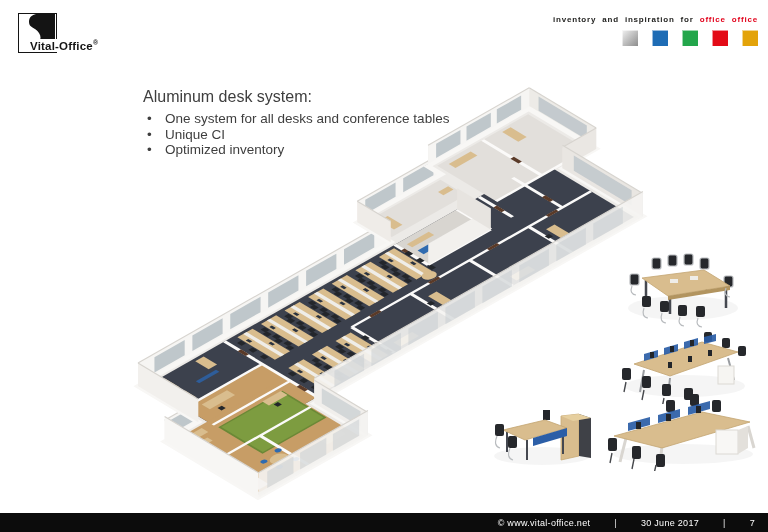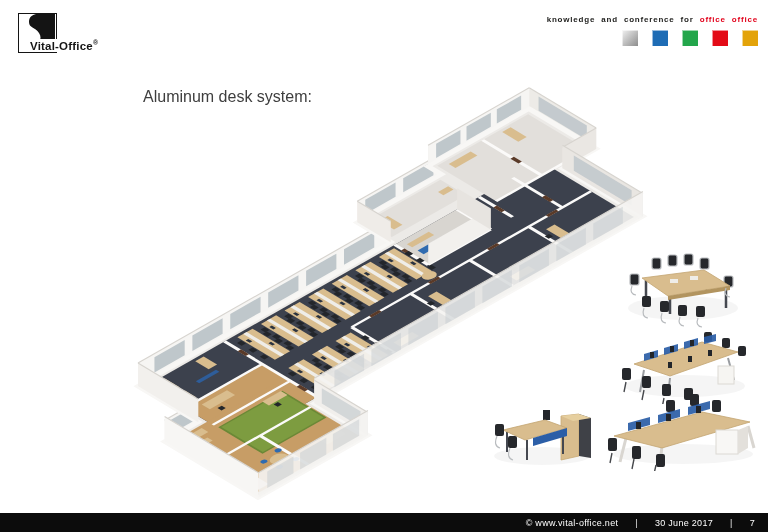--- a/index.html
+++ b/index.html
@@ -23,49 +23,54 @@
   .content li{position:relative;padding-left:22px;font-size:13.5px;line-height:15.5px;}
   .content li::before{content:"\2022";position:absolute;left:4px;top:0;}
 
   
   .plan-wrap{position:absolute;left:8px;top:70px;width:700px;height:450px;}
   .product{position:absolute;}
 
   
   .footer{position:absolute;left:0;bottom:0;width:768px;height:19px;background:#0c0c0c;color:#fff;
           display:flex;align-items:center;justify-content:flex-end;box-sizing:border-box;padding-right:13px;
-          font-size:9px;letter-spacing:.3px;gap:17px;padding-left:36px;}
+          font-size:9px;letter-spacing:.3px;gap:24px;padding-left:36px;}
   .footer .sep{opacity:.9;}
 </style>
 </head>
 <body>
 
 <div class="slide">
 
   <div class="logo-box">
     <svg width="36" height="37" viewBox="0 0 36 37">
       <path d="M17 0 H36 V37 H10 C20 31 24 25 20 19 C16 13 10 14 10 8 C10 3 13 1 17 0 Z" fill="#141414"></path>
     </svg>
   </div>
   <div class="logo-text"><span>Vital-Office</span><sup>®</sup></div>
 
   <div class="tagline">
-    <span>knowledge and conference for</span>
+    <span>inventory and inspiration for</span>
     <span class="hl">office office</span>
   </div>
   <div class="squares">
     <span class="sq silver" style="background-color: rgb(185, 185, 185);"></span>
     <span class="sq" style="background-color: rgb(30, 108, 181);"></span>
     <span class="sq" style="background-color: rgb(35, 166, 75);"></span>
     <span class="sq" style="background-color: rgb(227, 11, 23);"></span>
     <span class="sq" style="background-color: rgb(227, 163, 10);"></span>
   </div>
 
   <div class="content">
     <h1>Aluminum desk system:</h1>
+    <ul>
+      <li>One system for all desks and conference tables</li>
+      <li>Unique CI</li>
+      <li>Optimized inventory</li>
+    </ul>
   </div>
 
   <div class="plan-wrap">
   <svg id="plan" width="700" height="450" viewBox="0 -20 700 470">
     <defs>
       <g id="drow">
         <rect x="0" y="0" width="18" height="56" fill="#d9bd8e"></rect>
         <rect x="7" y="0" width="4" height="56" fill="#efede8"></rect>
         <rect x="2" y="10" width="3" height="6" fill="#2b3340"></rect>
         <rect x="13" y="30" width="3" height="6" fill="#2b3340"></rect>

